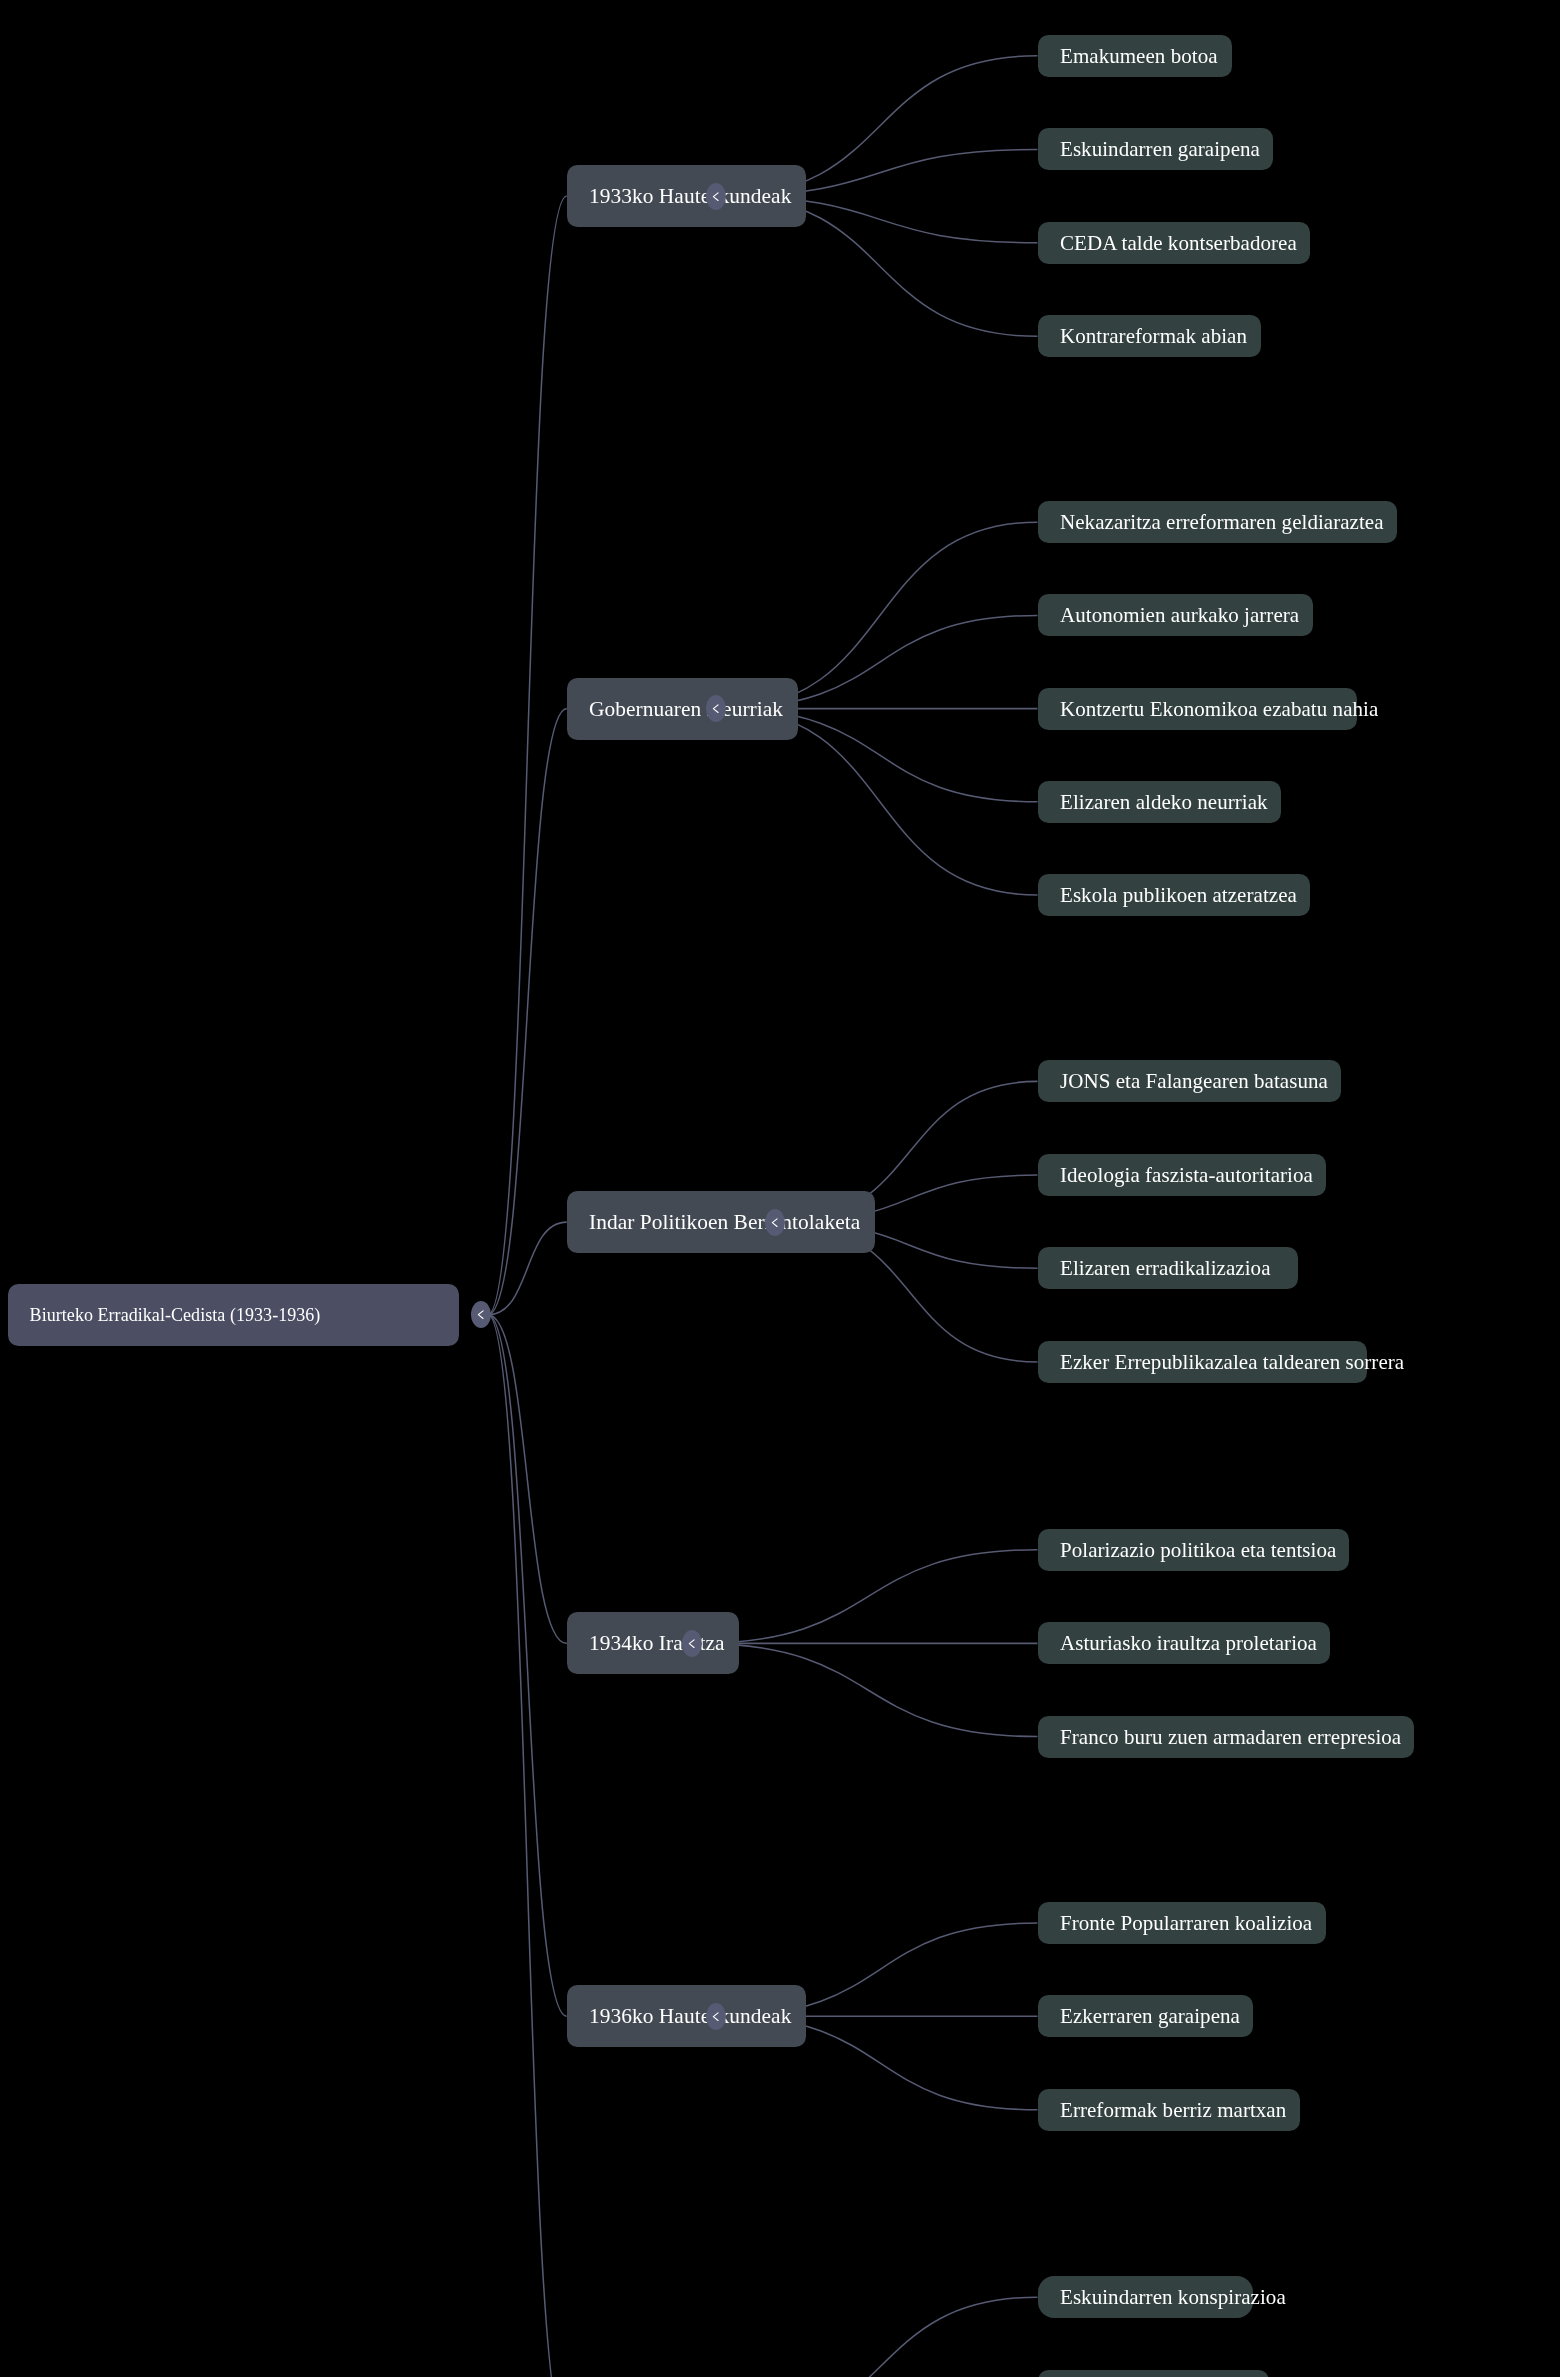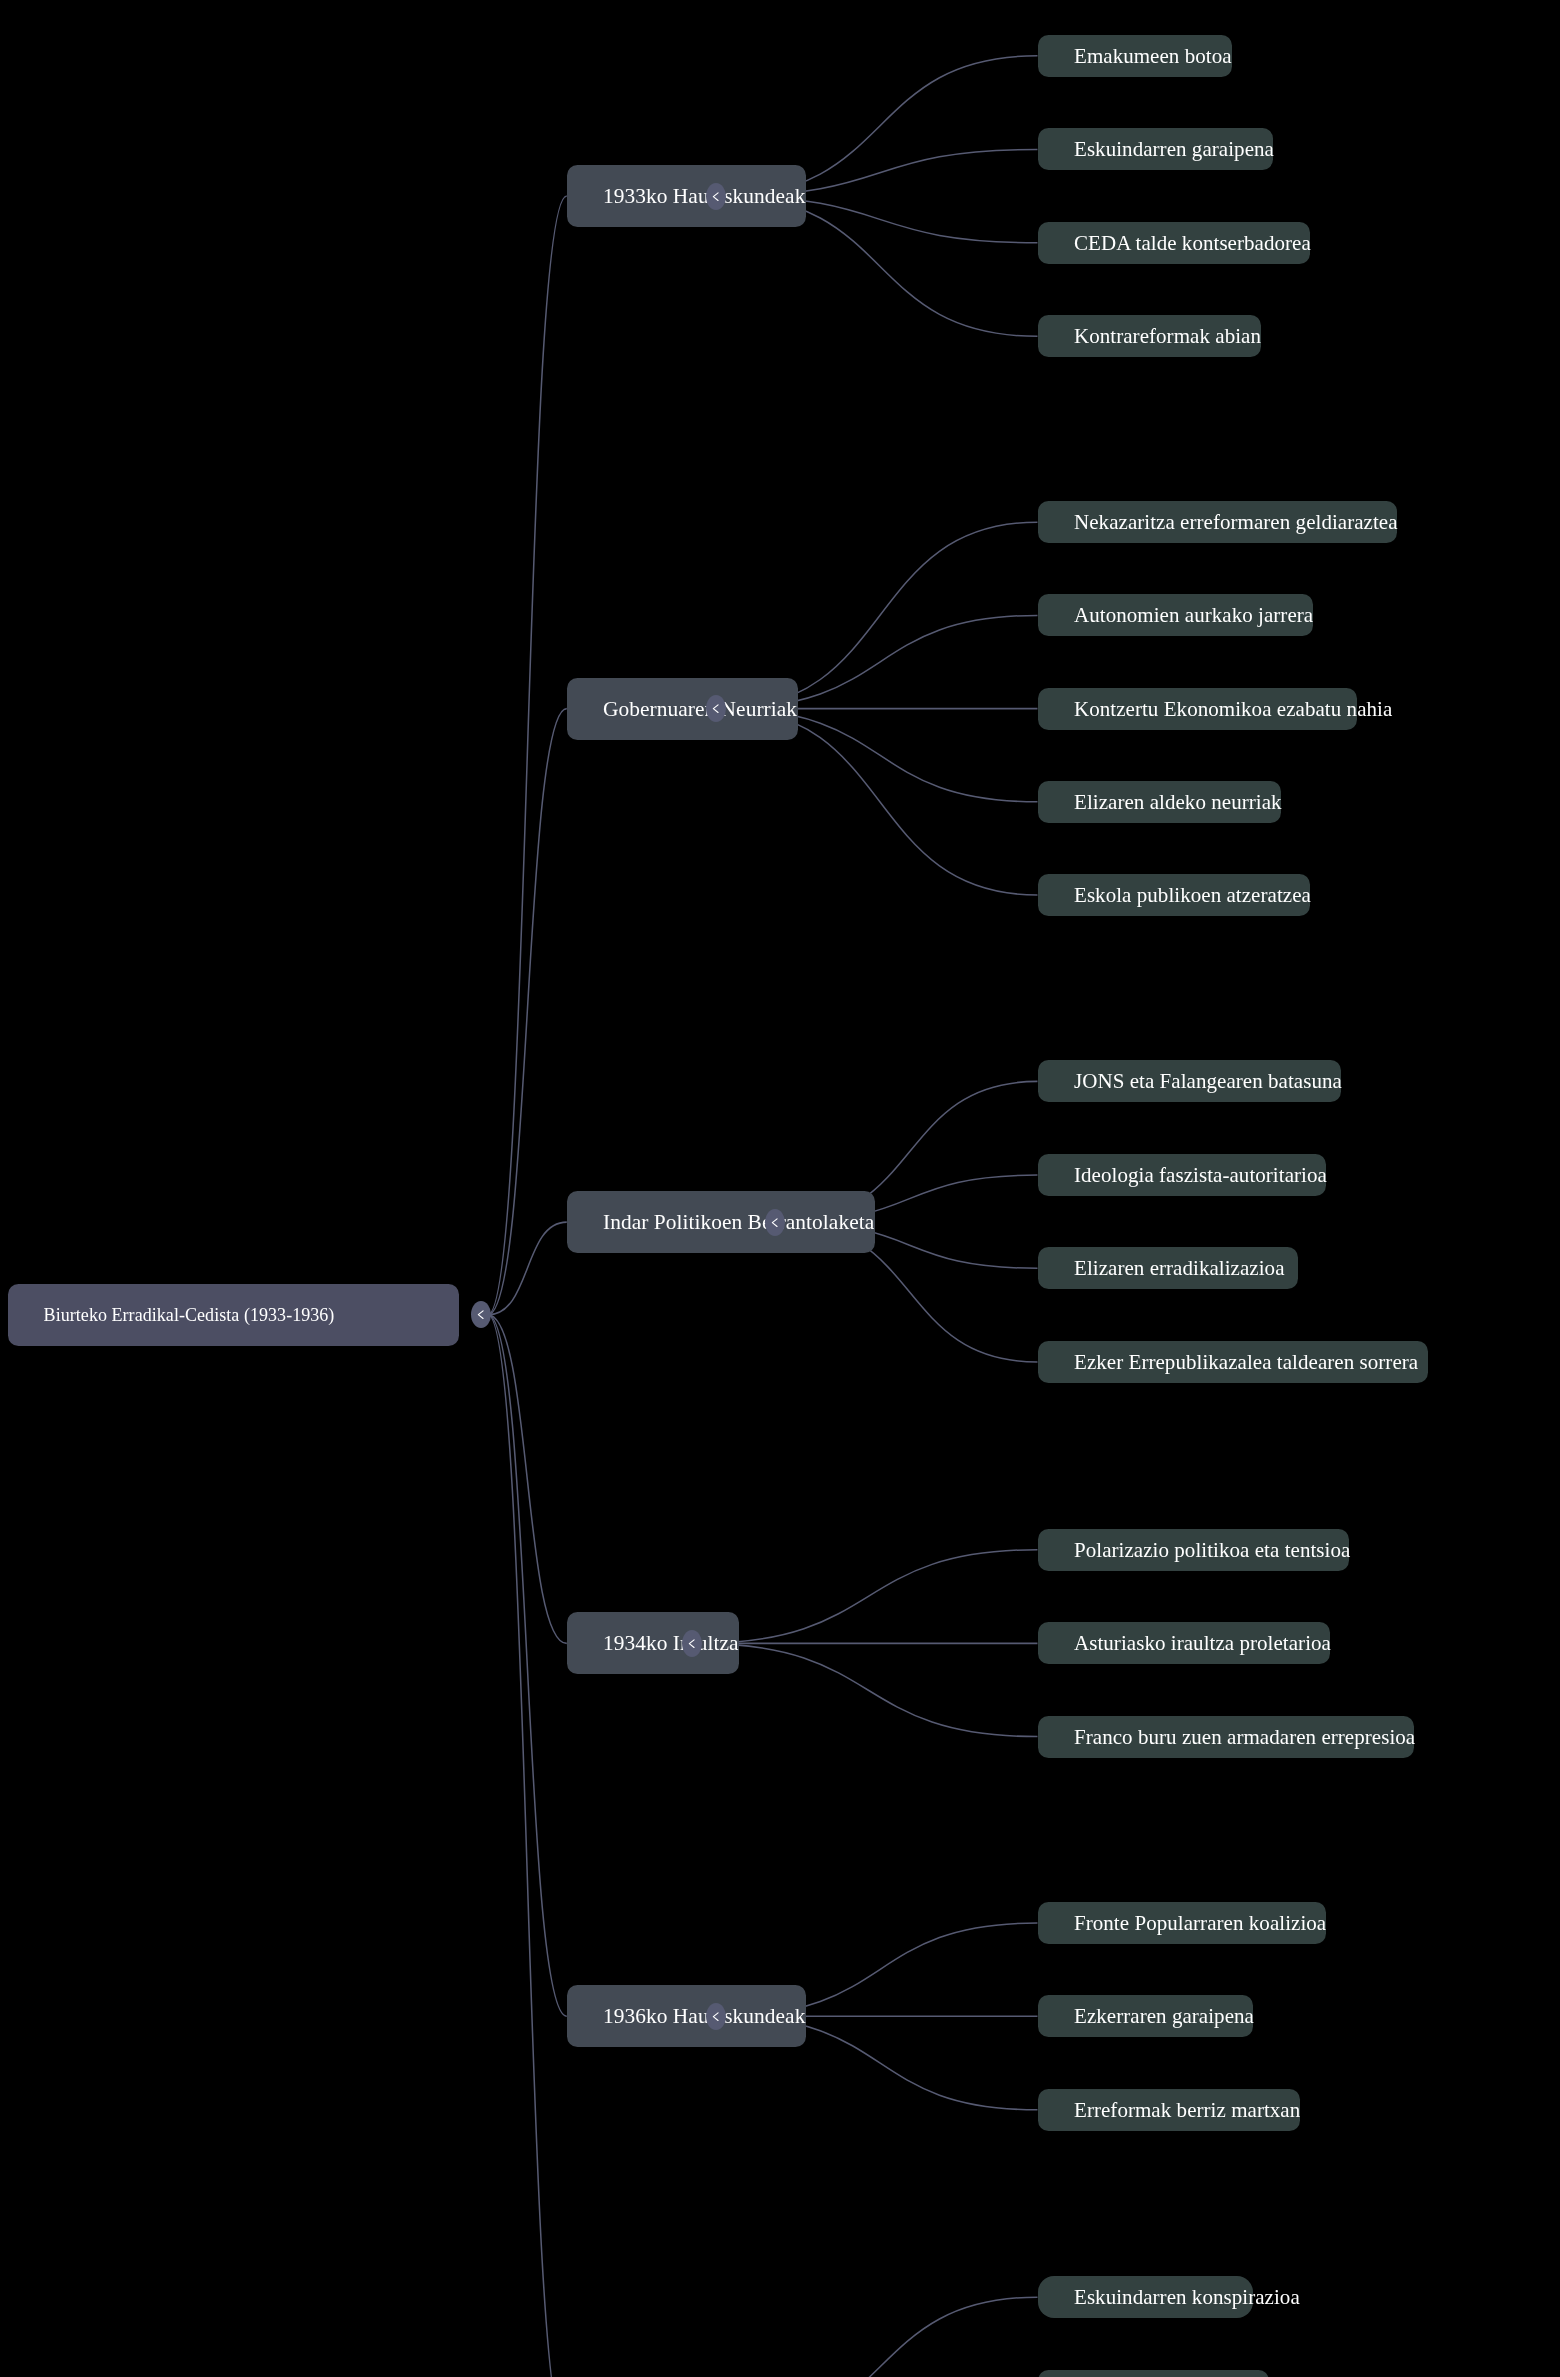--- a/index.html
+++ b/index.html
@@ -29,21 +29,21 @@
   }
   .node {
     position: absolute;
     box-sizing: border-box;
     display: flex;
     align-items: center;
     border-radius: 10.5px;
     color: #ffffff;
     font-family: "Liberation Serif", "DejaVu Serif", serif;
     white-space: nowrap;
-    padding: 0 36px;
+    padding: 0 22px;
     letter-spacing: 0.05px;
   }
   .node-root {
     background: #4c4e63;
     font-size: 18px;
   }
   .node-branch {
     background: #434a54;
     font-size: 21.4px;
   }
@@ -163,21 +163,21 @@
       </div>
       <div class="node node-leaf" style="left: 1038px; top: 1060px; width: 303px; height: 42px;">
         <span>JONS eta Falangearen batasuna</span>
       </div>
       <div class="node node-leaf" style="left: 1038px; top: 1154px; width: 288px; height: 42px;">
         <span>Ideologia faszista-autoritarioa</span>
       </div>
       <div class="node node-leaf" style="left: 1038px; top: 1247px; width: 260px; height: 42px;">
         <span>Elizaren erradikalizazioa</span>
       </div>
-      <div class="node node-leaf" style="left: 1038px; top: 1341px; width: 390px; height: 42px;">
+      <div class="node node-leaf" style="left: 1038px; top: 1341px; width: 329px; height: 42px;">
         <span>Ezker Errepublikazalea taldearen sorrera</span>
       </div>
       <div class="node node-branch" style="left: 567px; top: 1612px; width: 172px; height: 62px;">
         <span>1934ko Iraultza</span>
       </div>
       <div class="toggle" style="left: 682px; top: 1630px; background: rgb(86, 90, 114);">
         <svg width="11.4" height="13.3" viewBox="0 0 24 28">
           <polyline points="17,6 7,14 17,22" fill="none" stroke="#ffffff" stroke-width="2.4" stroke-linecap="round" stroke-linejoin="round"></polyline>
         </svg>
       </div>

